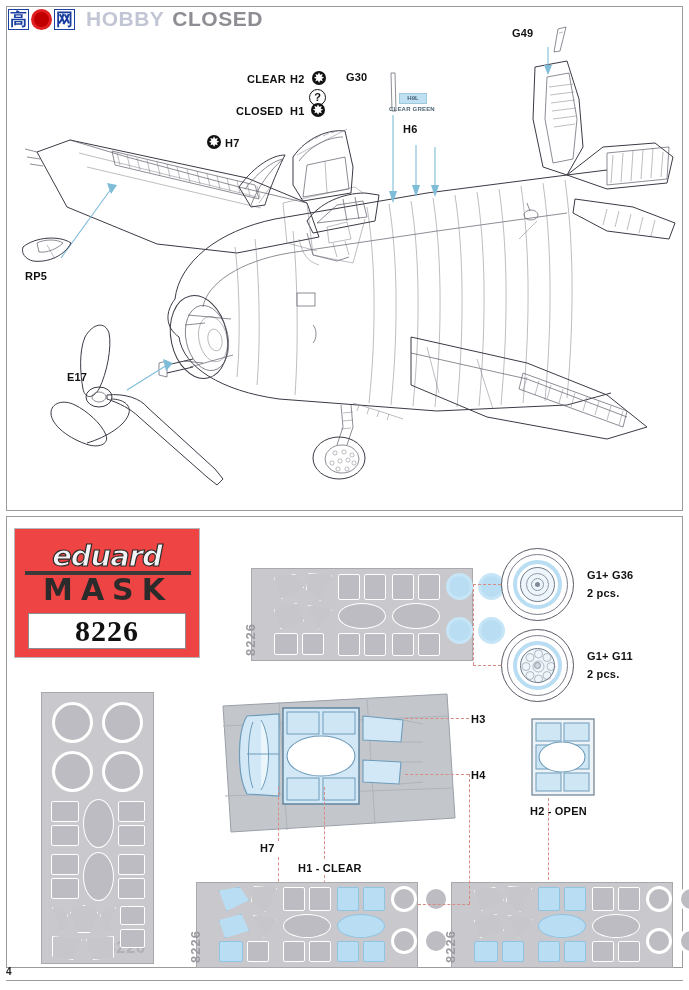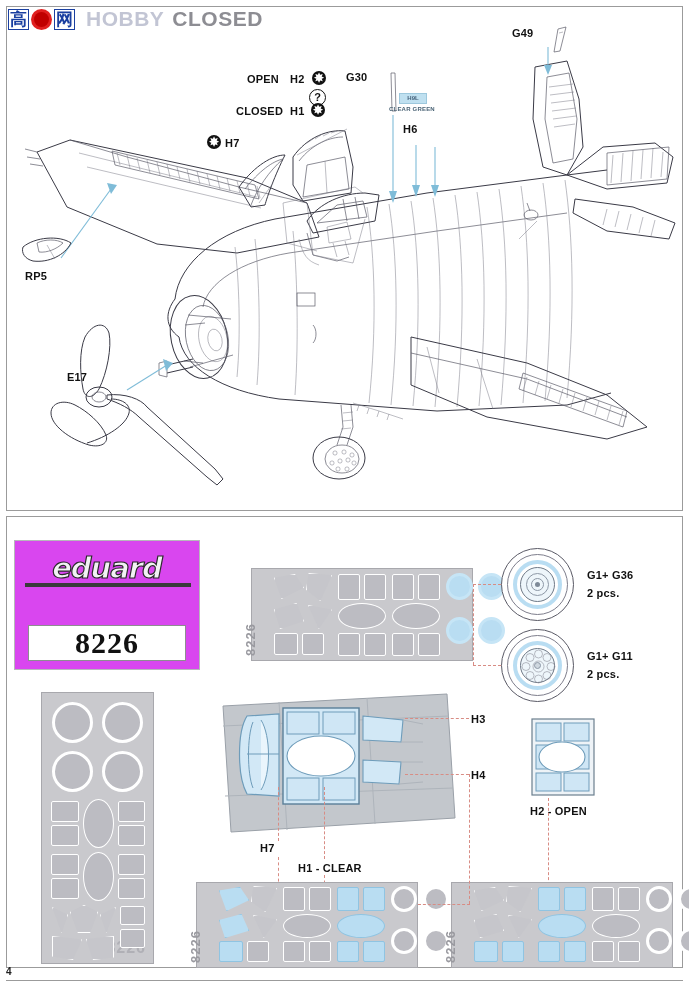--- a/index.html
+++ b/index.html
@@ -157,23 +157,23 @@
     font-size: 6px;
     font-weight: bold;
     color: #4a6375;
     letter-spacing: .2px;
     white-space: nowrap;
   }
 
   
   #logo-block {
     position: absolute;
-    left: 7px; top: 23px;
+    left: 7px; top: 11px;
     width: 186px; height: 130px;
-    background: #d946ef;
+    background: #ef4444;
     border: 1px solid #b7b7bb;
     box-sizing: border-box;
   }
   .logo-eduard {
     position: absolute;
     left: 12px; top: 12px;
     width: 160px;
     font-family: "DejaVu Sans", sans-serif;
     font-size: 29px;
     font-weight: bold;
@@ -512,21 +512,21 @@
           <path class="ln" d="M104 392 C116 392 124 398 122 406 C119 418 100 430 80 436"></path>
           <path class="ln" d="M100 388 C118 386 134 392 140 400 L208 462 L216 472 L210 478 L200 470 L132 410 C124 402 112 396 100 392 Z"></path>
           <ellipse class="ln" cx="92" cy="390" rx="13" ry="10"></ellipse>
           <ellipse class="ln2" cx="92" cy="390" rx="7" ry="5"></ellipse>
         </g>
 
         <path class="ln3" d="M512 232 L530 214"></path>
       </g>
     </svg>
 
-    <div class="lbl" style="left:240px; top:66px;">OPEN</div>
+    <div class="lbl" style="left:240px; top:66px;">CLEAR</div>
     <div class="lbl" style="left:283px; top:66px;">H2</div>
     <div class="starmark" style="left:305px; top:64px;">✸</div>
 
     <div class="qmark" style="left:302px; top:82px;">?</div>
 
     <div class="lbl" style="left:229px; top:98px;">CLOSED</div>
     <div class="lbl" style="left:283px; top:98px;">H1</div>
     <div class="starmark" style="left:304px; top:96px;">✸</div>
 
     <div class="starmark" style="left:200px; top:128px;">✸</div>
@@ -545,20 +545,21 @@
     <div class="lbl" style="left:18px; top:263px;">RP5</div>
     <div class="lbl" style="left:60px; top:364px;">E17</div>
 
   </div>
 
   <div class="panel" id="panel-bottom">
 
     <div id="logo-block">
       <div class="logo-eduard">eduard</div>
       <div class="logo-underbar"></div>
+      <div class="logo-mask">MASK</div>
       <div class="logo-number-box">
         <div class="logo-number">8226</div>
       </div>
     </div>
 
     <div class="sheet" style="left:244px; top:51px; width:222px; height:93px;">
       <div class="sheet-no" style="left:6px; bottom:4px; font-size:13px;">8226</div>
 
       <div class="m tri" style="left:22px; top:5px; width:30px; height:25px; clip-path:polygon(0 15%,70% 0,100% 55%,25% 100%); border:1px solid #ffffff; background:#c6c6cb;"></div>
       <div class="m tri" style="left:54px; top:4px; width:26px; height:28px; clip-path:polygon(10% 0,100% 8%,55% 100%,0 60%); border:1px solid #ffffff; background:#c6c6cb;"></div>

